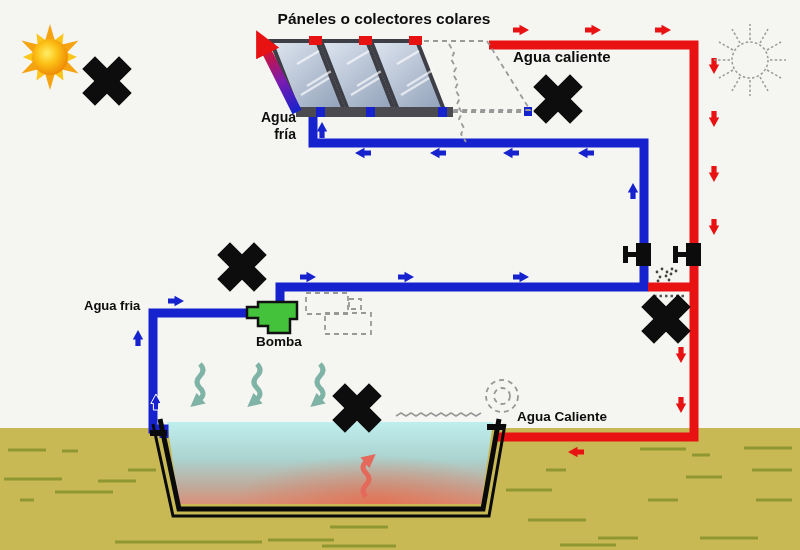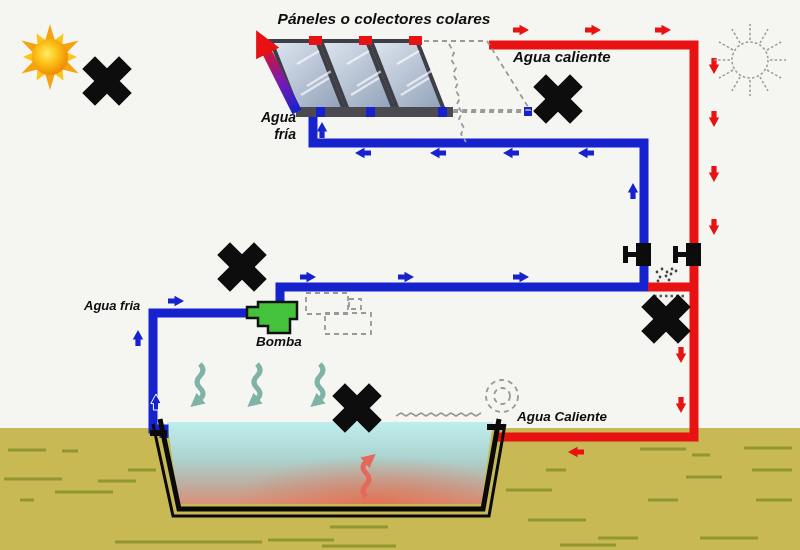--- a/index.html
+++ b/index.html
@@ -1,17 +1,17 @@
 <!DOCTYPE html>
 <html style="--bg: #f5f5f2; --cold-pipe: #1522cd; --hot-pipe: #e81212; --pump-green: #45c23c; --ground: #c8b954; --water-top: #bfeeee; --water-warm: #e08a70; --sun-core: #ffee66; --sun-edge: #ec8400; --mark-black: #0d0d0d; --ghost-gray: #999999; --wave-cold: #7fb3a6; --wave-hot: #e4695a;"><head>
 <meta charset="utf-8">
 <style>
   html,body{margin:0;padding:0;background:#e8e8e8;}
   body{font-family:"Liberation Sans",sans-serif;}
-  #stage{width:800px;height:550px;position:relative;background:var(--bg,#f5f5f2);overflow:hidden;font-style:italic;}
+  #stage{width:800px;height:550px;position:relative;background:var(--bg,#f5f5f2);overflow:hidden;}
   svg{display:block;}
   text{font-family:"Liberation Sans","DejaVu Sans",sans-serif;font-weight:bold;fill:#0d0d0d;}
   .pipe-cold{stroke:var(--cold-pipe,#1522cd);stroke-width:9;fill:none;stroke-linejoin:miter;stroke-linecap:butt;}
   .pipe-hot{stroke:var(--hot-pipe,#e81212);stroke-width:9;fill:none;stroke-linejoin:miter;stroke-linecap:butt;}
   .arrow-cold{fill:var(--cold-pipe,#1522cd);}
   .arrow-hot{fill:var(--hot-pipe,#e81212);}
   .xmark{fill:var(--mark-black,#0d0d0d);}
   .ghost{stroke:var(--ghost-gray,#999);fill:none;stroke-dasharray:5 4;stroke-width:1.8;}
   .ground-dash{stroke:#87912c;stroke-width:3;opacity:.85;}
   .wavy-cold{stroke:var(--wave-cold,#7fb3a6);stroke-width:5;fill:none;}

